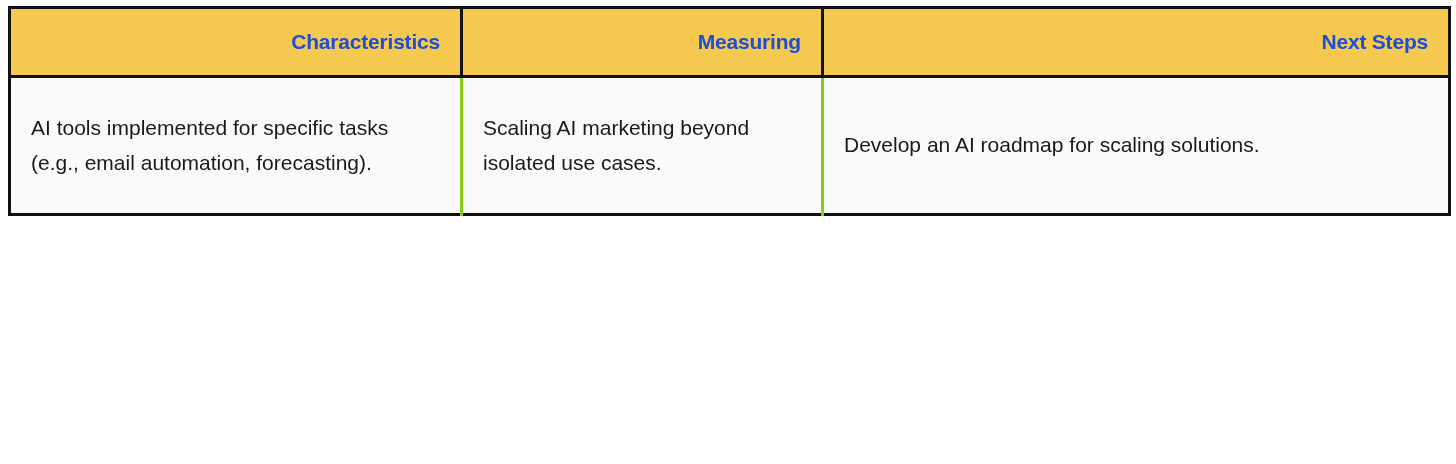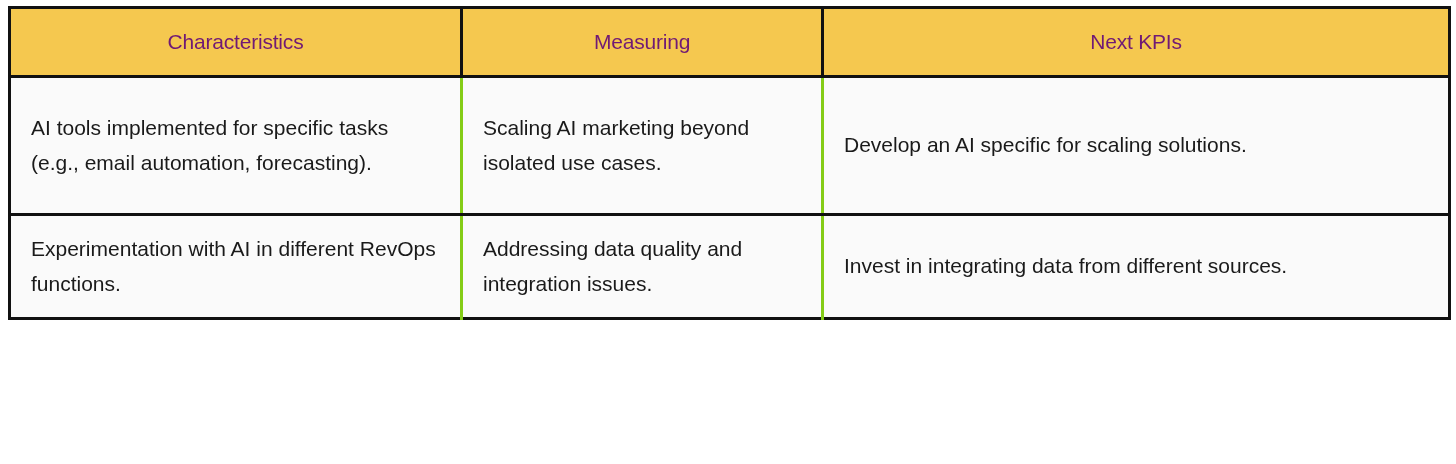--- a/index.html
+++ b/index.html
@@ -30,25 +30,25 @@
     background: #fafafa;
     border: 3px solid #111111;
   }
 
   table.maturity-table col.col-characteristics { width: 452px; }
   table.maturity-table col.col-challenges      { width: 361px; }
   table.maturity-table col.col-next-steps      { width: 627px; }
 
   thead th {
     background: #f5c84f;
-    color: #701a75;
+    color: #1d4ed8;
     font-size: 21px;
-    font-weight: normal;
+    font-weight: bold;
     letter-spacing: -0.2px;
-    text-align: center;
+    text-align: right;
     vertical-align: middle;
     height: 69px;
     padding: 0 20px;
     border-right: 3px solid #111111;
     border-bottom: 3px solid #111111;
     box-sizing: border-box;
   }
   thead th:last-child { border-right: none; }
 
   tbody td {
@@ -80,31 +80,26 @@
     <colgroup>
       <col class="col-characteristics">
       <col class="col-challenges">
       <col class="col-next-steps">
     </colgroup>
 
     <thead>
       <tr>
         <th>Characteristics</th>
         <th>Measuring</th>
-        <th>Next KPIs</th>
+        <th>Next Steps</th>
       </tr>
     </thead>
 
     <tbody>
       <tr class="row-1">
         <td>AI tools implemented for specific tasks (e.g., email automation, forecasting).</td>
         <td>Scaling AI marketing beyond isolated use cases.</td>
-        <td>Develop an AI specific for scaling solutions.</td>
-      </tr>
-      <tr class="row-2">
-        <td>Experimentation with AI in different RevOps functions.</td>
-        <td>Addressing data quality and integration issues.</td>
-        <td>Invest in integrating data from different sources.</td>
+        <td>Develop an AI roadmap for scaling solutions.</td>
       </tr>
     </tbody>
   </table>
 
 </div>
 
 </body></html>

